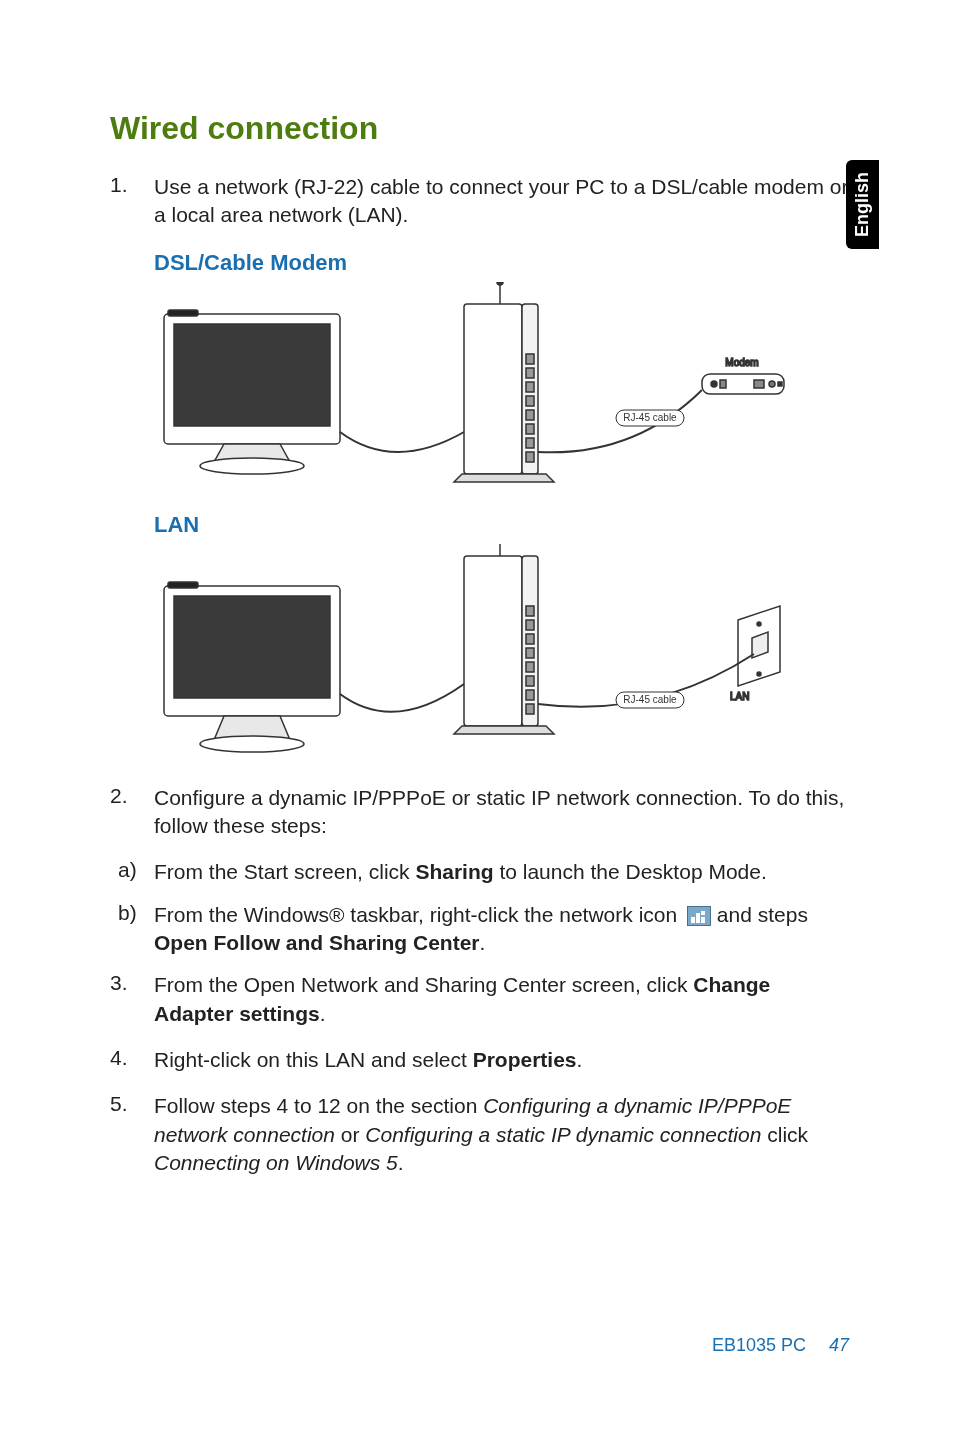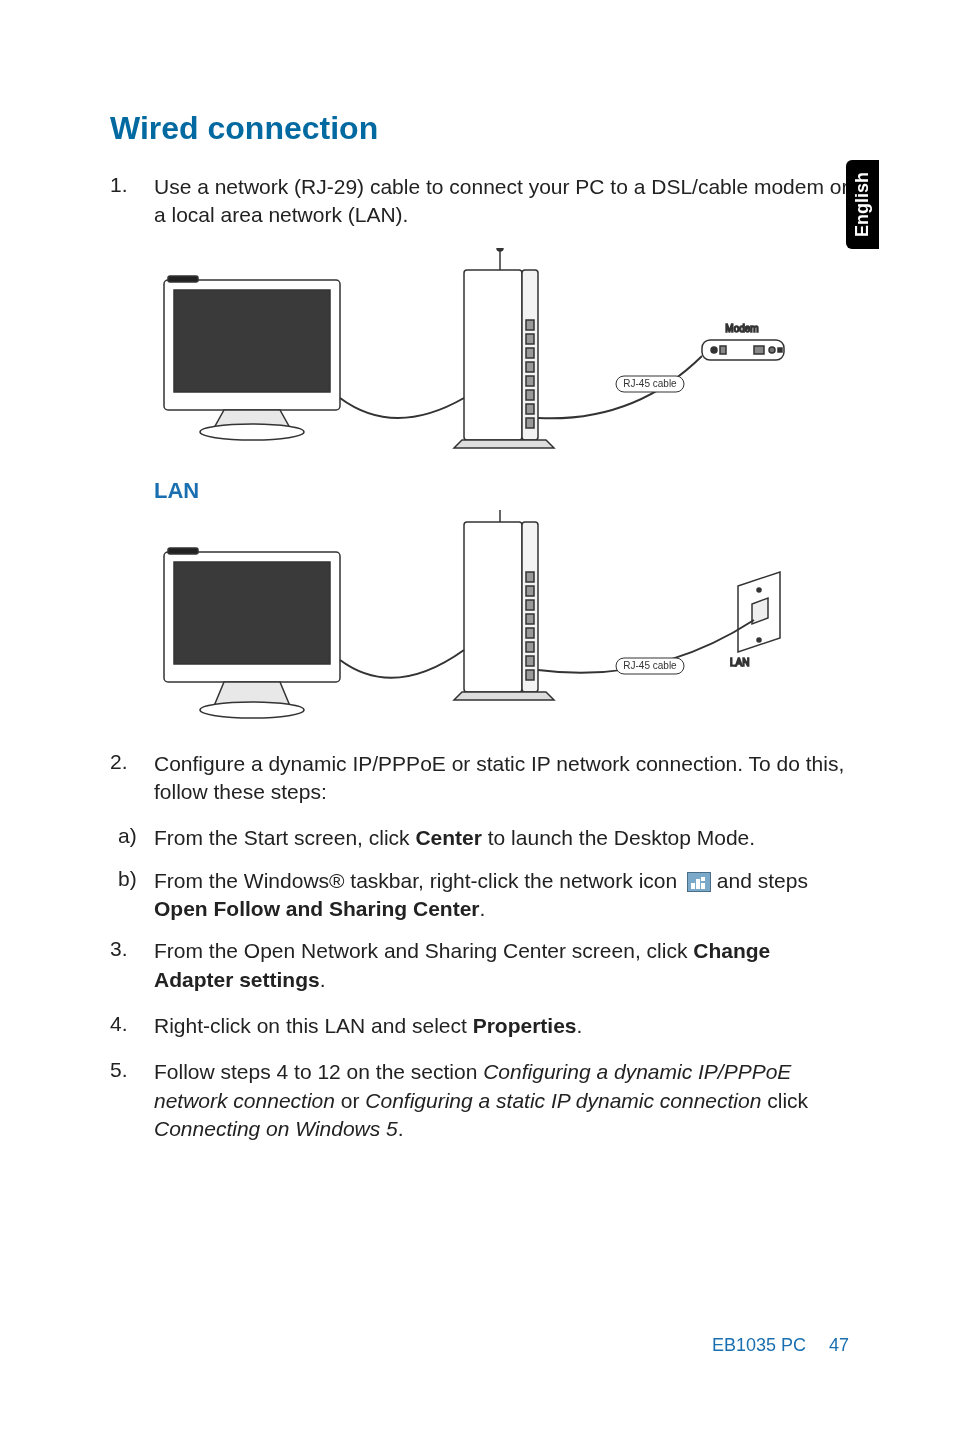--- a/index.html
+++ b/index.html
@@ -23,21 +23,21 @@
     background: #000;
     color: #fff;
     writing-mode: vertical-rl;
     transform: rotate(180deg);
     padding: 12px 6px;
     font-weight: 600;
     font-size: 18px;
     border-radius: 0 6px 6px 0;
   }
   h1.section-title {
-    color: #0369a1;
+    color: #4d7c0f;
     font-size: 32px;
     font-weight: 700;
     margin-bottom: 26px;
   }
   ol.main-list { list-style: none; counter-reset: item; }
   ol.main-list > li { counter-increment: item; margin-bottom: 18px; display: flex; }
   ol.main-list > li::before {
     content: counter(item) ".";
     width: 44px;
     flex: 0 0 44px;
@@ -50,21 +50,21 @@
   ol.sub-list > li .li-body { flex: 1; font-size: 21px; line-height: 1.35; }
   .blue-h3 { color: #1a6fb0; font-size: 22px; font-weight: 700; margin: 20px 0 6px 44px; }
   .diagram-wrap { margin: 0 0 10px 44px; }
   .footer {
     position: absolute;
     bottom: 82px;
     right: 105px;
     font-size: 18px;
     color: #1a6fb0;
   }
-  .footer .pg { margin-left: 18px; color: #1a6fb0; }
+  .footer .pg { margin-left: 18px; color: #1a6fb0; font-style: italic; }
   .bold { font-weight: 700; }
   .italic { font-style: italic; }
   .net-icon {
     display: inline-block;
     width: 24px; height: 20px;
     background: #7ba9c9;
     border: 1px solid #4a6d88;
     vertical-align: middle;
     position: relative;
     margin-left: 4px;
@@ -90,24 +90,25 @@
 <body>
 
 <div class="page">
   <div class="lang-tab">English</div>
 
   <h1 class="section-title">Wired connection</h1>
 
   <ol class="main-list">
 
     <li>
-      <div class="li-body"><span>Use a network (RJ-29) cable to connect your PC to a DSL/cable modem or a local area network (LAN).</span></div>
-    </li>
-  </ol>
-
+      <div class="li-body"><span>Use a network (RJ-22) cable to connect your PC to a DSL/cable modem or a local area network (LAN).</span></div>
+    </li>
+  </ol>
+
+  <div class="blue-h3">DSL/Cable Modem</div>
   <div class="diagram-wrap">
     <svg class="diagram" viewBox="0 0 640 210">
 
       <g stroke="#333" fill="#fff" stroke-width="1.5">
         <rect x="10" y="32" width="176" height="130" rx="4"></rect>
         <rect x="20" y="42" width="156" height="102" fill="#3a3a3a"></rect>
         <rect x="14" y="28" width="30" height="6" rx="2" fill="#222"></rect>
         <path d="M 70 162 L 126 162 L 136 180 L 60 180 Z" fill="#e8e8e8"></path>
         <ellipse cx="98" cy="184" rx="52" ry="8" fill="#fff"></ellipse>
       </g>
@@ -197,21 +198,21 @@
 
   <ol class="main-list" start="2" style="counter-reset: item 1;">
     <li>
       <div class="li-body"><span>Configure a dynamic IP/PPPoE or static IP network connection. To do this, follow these steps:</span></div>
     </li>
   </ol>
 
   <ol class="sub-list">
     <li>
       <div class="sub-marker">a)</div>
-      <div class="li-body"><span>From the Start screen, click </span><span class="bold">Center</span><span> to launch the Desktop Mode.</span></div>
+      <div class="li-body"><span>From the Start screen, click </span><span class="bold">Sharing</span><span> to launch the Desktop Mode.</span></div>
     </li>
     <li>
       <div class="sub-marker">b)</div>
       <div class="li-body">
         <span><span>From the Windows® taskbar, right-click the network icon </span></span><span class="net-icon"></span><span><span> and steps </span><span class="bold">Open Follow and Sharing Center</span><span>.</span></span>
       </div>
     </li>
   </ol>
 
   <ol class="main-list" style="counter-reset: item 2;">

